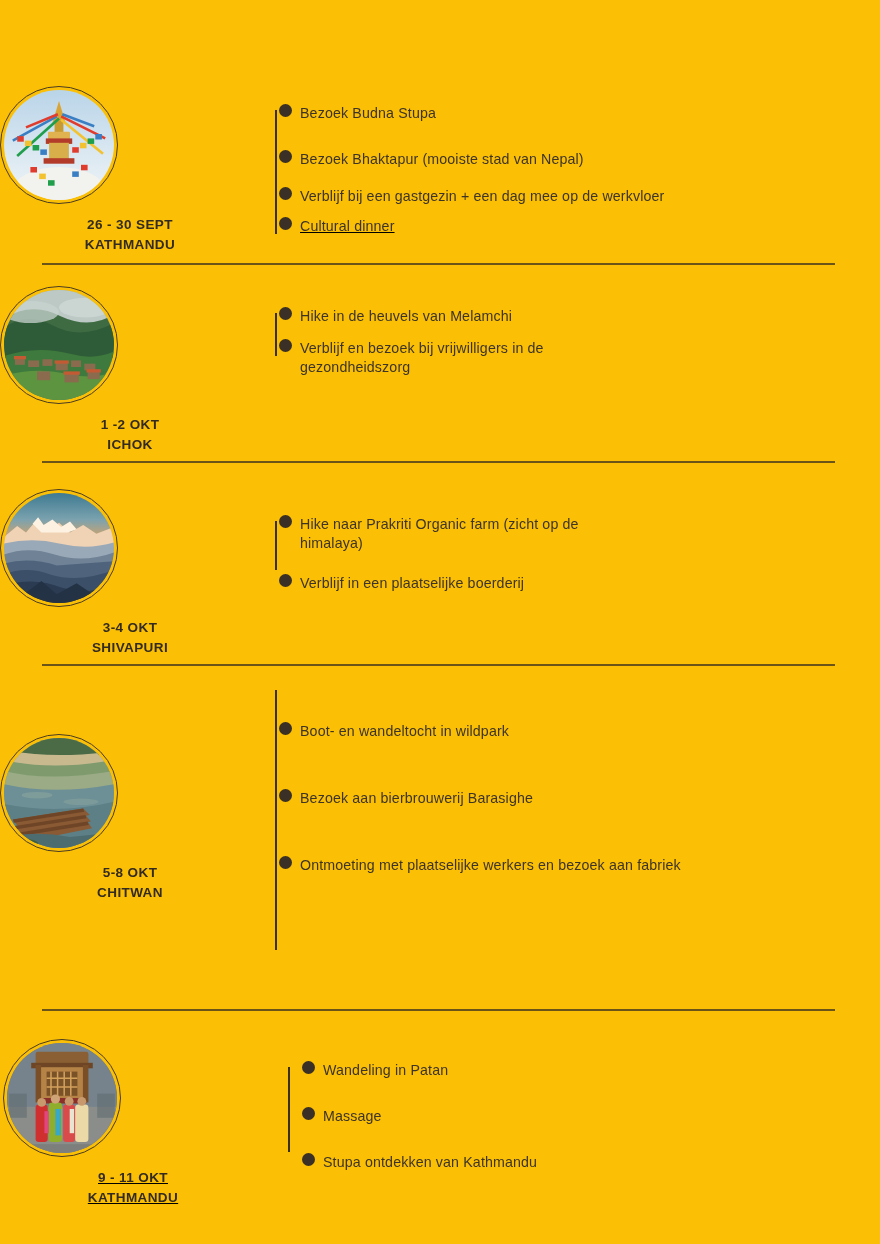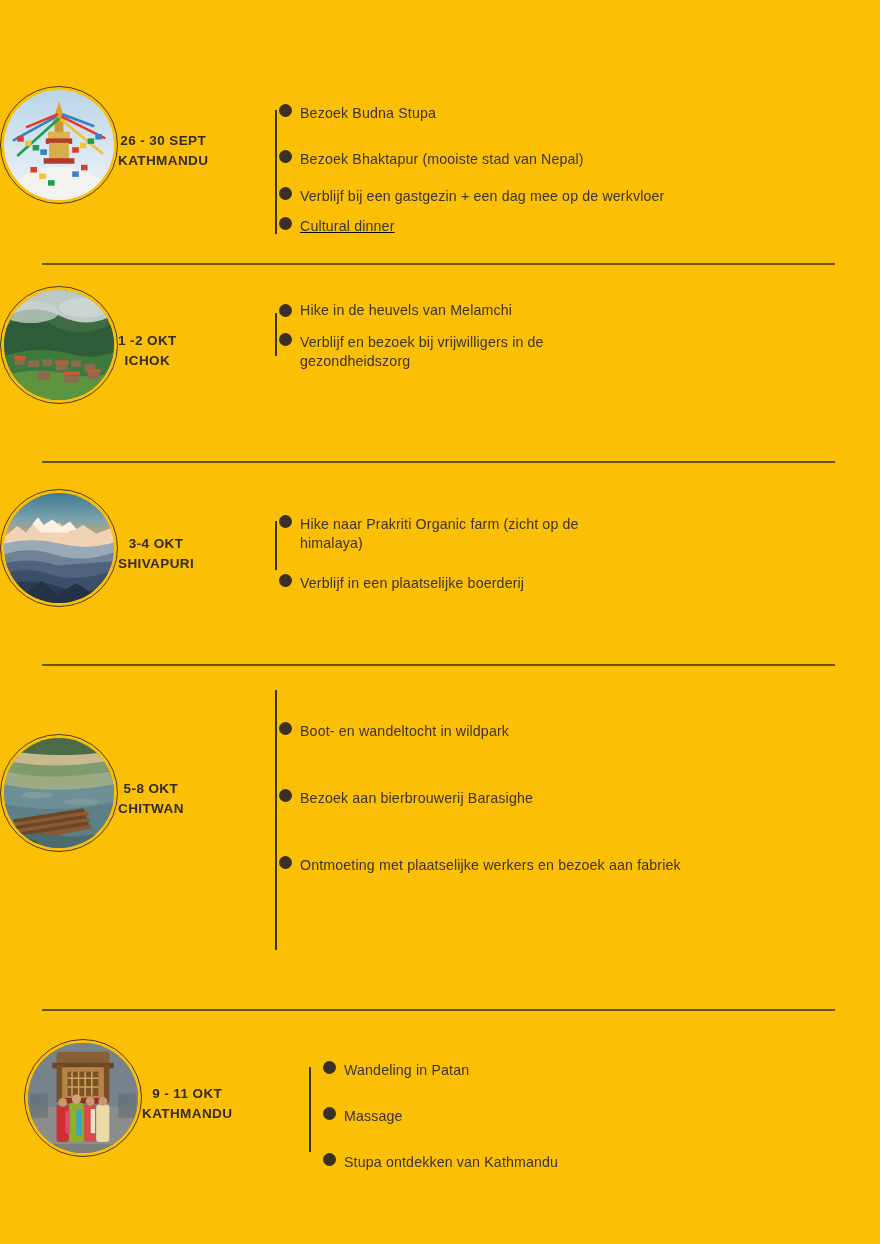--- a/index.html
+++ b/index.html
@@ -25,22 +25,21 @@
     position: relative;
     display: flex;
     align-items: flex-start;
   }
 
   
   .stop-col {
     width: 260px;
     flex: 0 0 260px;
     display: flex;
-    flex-direction: row;
-    align-items: center;
+    flex-direction: column;
   }
 
   .photo-ring {
     width: 118px;
     height: 118px;
     border-radius: 50%;
     border: 1.5px solid #4a3c22;
     padding: 3px;
     box-sizing: border-box;
     background: #fbbf05;
@@ -223,21 +222,21 @@
           </svg>
         </div>
       </div>
       <div class="stop-label">
         <span class="date">1 -2 OKT</span>
         <span class="place">ICHOK</span>
       </div>
     </div>
     <div class="timeline">
       <div class="rail" style="top:27px;height:43px;"></div>
-      <div class="event" style="margin-top:15px;align-items:center;">
+      <div class="event" style="margin-top:21px;">
         <span class="dot"></span>
         <span class="event-text">Hike in de heuvels van Melamchi</span>
       </div>
       <div class="event" style="margin-top:13px;">
         <span class="dot"></span>
         <span class="event-text" style="max-width:300px;">Verblijf en bezoek bij vrijwilligers in de gezondheidszorg</span>
       </div>
     </div>
   </div>
   <div class="divider" style="top:461px;"></div>
@@ -334,21 +333,21 @@
       </div>
       <div class="event" style="margin-top:48px;">
         <span class="dot"></span>
         <span class="event-text">Ontmoeting met plaatselijke werkers en bezoek aan fabriek</span>
       </div>
     </div>
   </div>
   <div class="divider" style="top:1009px;"></div>
 
   <div class="sec-abs section" style="top:1039px;">
-    <div class="stop-col" style="padding-left:24px;">
+    <div class="stop-col" style="padding-left:3px;text-decoration:underline;">
       <div class="photo-ring">
         <div class="photo">
           <svg viewBox="0 0 100 100" preserveAspectRatio="xMidYMid slice">
             <rect width="100" height="100" fill="#6f7d88"></rect>
             <rect y="0" width="100" height="62" fill="#76838d"></rect>
             <rect x="0" y="58" width="100" height="42" fill="#8a8d8a"></rect>
             <rect x="26" y="8" width="48" height="12" rx="2" fill="#8a5f33"></rect>
             <rect x="22" y="18" width="56" height="5" fill="#6e4626"></rect>
             <rect x="30" y="22" width="40" height="30" fill="#b58346"></rect>
             <rect x="36" y="26" width="28" height="22" fill="#7a5227"></rect>

